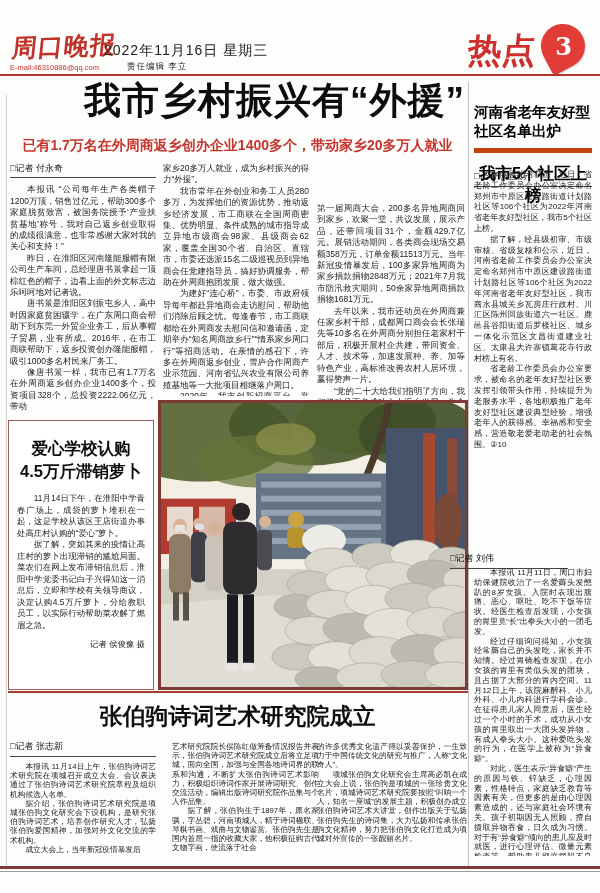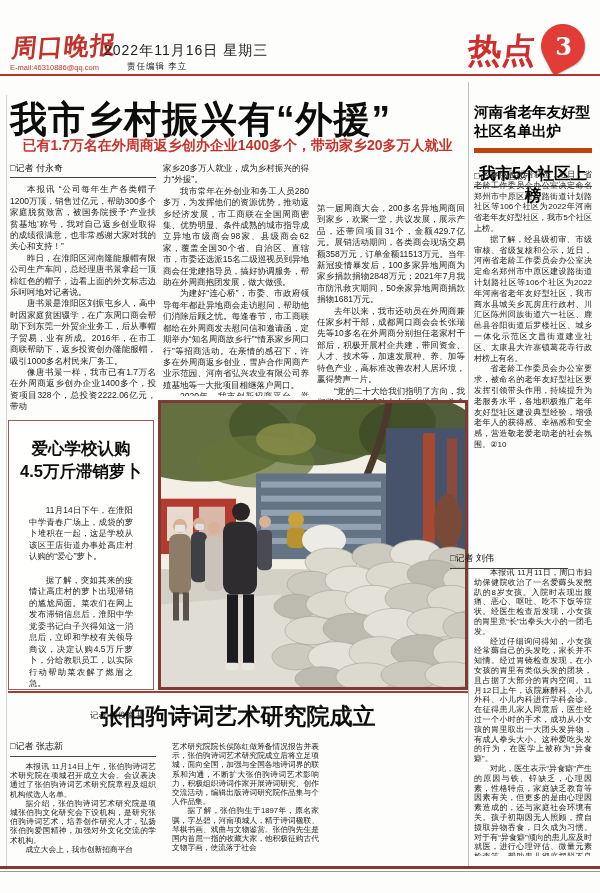--- a/index.html
+++ b/index.html
@@ -15,38 +15,38 @@
   .section{left:468px;top:28px;font-family:"DejaVu Serif",serif;font-weight:900;font-size:34px;
            color:#cf2e2e;transform:skewX(-6deg);}
   .pin{left:541px;top:24px;width:44px;height:44px;background:#e23c36;
        border-radius:50% 50% 50% 4px;transform:rotate(-28deg);
        display:flex;align-items:center;justify-content:center;box-shadow:0 1px 2px rgba(0,0,0,.25);}
   .pin span{transform:rotate(28deg);color:#fff;font-weight:bold;font-size:24px;font-family:"DejaVu Serif",serif;}
   .toprule{left:0;top:74px;width:600px;height:2px;background:#b5342f;}
   .leftedge{left:6px;top:95px;width:1px;height:775px;background:#d2d2cc;}
   .vdivider{left:468px;top:82px;width:1px;height:786px;background:#c2c2bc;}
   
-  .lead-title{left:10px;top:95px;width:455px;text-align:left;font-size:37px;font-weight:900;
+  .lead-title{left:10px;top:76px;width:455px;text-align:right;font-size:37px;font-weight:900;
               letter-spacing:1px;color:#0d0d0d;}
   .lead-sub{left:10px;top:137px;width:455px;text-align:center;font-size:14px;font-weight:bold;color:#c5342c;}
   .byline{font-size:9px;color:#111;padding-bottom:3px;border-bottom:1px solid #444;margin-bottom:6px;}
   .byline.topline{border-top:5px solid #c2410c;padding-top:17px;font-style:italic;}
   .col{text-align:justify;overflow:hidden;}
   .col p{margin:0;text-indent:2em;}
   .col p.cont{text-indent:0;}
   .lead-col{font-size:8.5px;line-height:11.4px;}
   .c1{left:10px;top:163px;width:146px;height:250px;}
   .c2{left:163px;top:163px;width:146px;height:233px;}
   .c3{left:317px;top:163px;width:148px;height:248px;margin-top:40px;}
   
   .rbox{left:8px;top:420px;width:146px;height:270px;border:1px solid #9c5a5a;box-sizing:border-box;
         padding:10px 8px;background:#fffffe;}
   .rbox-title{text-align:center;font-size:16.5px;font-weight:900;line-height:23px;color:#0d0d0d;margin:6px 0 10px;}
   .rbox-text{font-size:8.4px;line-height:11.5px;text-align:justify;}
-  .rbox-text p{margin:12px;text-indent:2em;}
+  .rbox-text p{margin:0;text-indent:2em;}
   .rbox-credit{text-align:right;font-size:8.4px;margin-top:8px;}
   
   .photo{left:158px;top:400px;width:310px;height:290px;border:3px solid #7e3b35;box-sizing:border-box;background:#f3efe4;}
   .photo svg{display:block;width:100%;height:100%;}
   
   .rt-title1{left:474px;top:84px;width:118px;font-size:14.5px;font-weight:900;line-height:19px;color:#000;margin-top:19px;}
   .rt-title2{left:474px;top:122px;width:118px;text-align:center;font-size:16.5px;font-weight:900;color:#000;margin-top:41px;}
   .rt-byline{left:474px;top:148px;width:118px;}
   .rt-text{left:474px;top:170px;width:118px;height:300px;font-size:8.1px;line-height:10.8px;}
   .rb-title{left:474px;top:492px;width:118px;text-align:center;font-size:16.5px;font-weight:900;line-height:23px;color:#000;}
@@ -233,22 +233,26 @@
     </div>
 
   <div class="abs midrule"></div>
   <div class="abs b-title">张伯驹诗词艺术研究院成立</div>
   <div class="abs b-byline">
     <div class="byline">□记者 张志新</div>
   </div>
   <div class="abs col bcol b1">
       <p>本报讯 11月14日上午，张伯驹诗词艺术研究院在项城召开成立大会。会议表决通过了张伯驹诗词艺术研究院章程及组织机构候选人名单。</p>
       <p>据介绍，张伯驹诗词艺术研究院是项城张伯驹文化研究会下设机构，是研究张伯驹诗词艺术，培养创作研究人才，弘扬张伯驹爱国精神，加强对外文化交流的学术机构。</p>
-      <p>成立大会上，我市创新招商平台</p>
+      <p>成立大会上，当年新冠疫情暴发后</p>
     </div>
   <div class="abs col bcol b2">
       <p class="cont">艺术研究院院长侯陈红做筹备情况报告并表示，张伯驹诗词艺术研究院成立后将立足项城，面向全国，加强与全国各地诗词界的联系和沟通，不断扩大张伯驹诗词艺术影响力，积极组织诗词作家开展诗词研究、创作交流活动，编辑出版诗词研究院作品集与个人作品集。</p>
       <p>据了解，张伯驹生于1897年，原名家骐，字丛碧，河南项城人，精于诗词楹联、琴棋书画、戏曲与文物鉴赏。张伯驹先生是国内首屈一指的收藏大家，他积极征购古代文物字画，使流落于社会</p>
     </div>
+  <div class="abs col bcol b3">
+      <p class="cont">的许多优秀文化遗产得以妥善保护，一生致力于中国传统文化的研究与推广，人称“文化奇人”。</p>
+      <p>项城张伯驹文化研究会主席高必凯在成立大会上说，张伯驹是项城的一张珍贵文化名片，项城诗词艺术研究院要按照“叫响一个人，知名一座城”的发展主题，积极创办成立张伯驹诗词艺术大讲堂，创作出版关于弘扬张伯驹先生的诗词集，大力弘扬和传承张伯驹文化精神，努力把张伯驹文化打造成为项城对外宣传的一张靓丽名片。</p>
+    </div>
 
   <div class="abs botrule1"></div>
   <div class="abs botrule2"></div>
 </div>
 
 </body></html>

